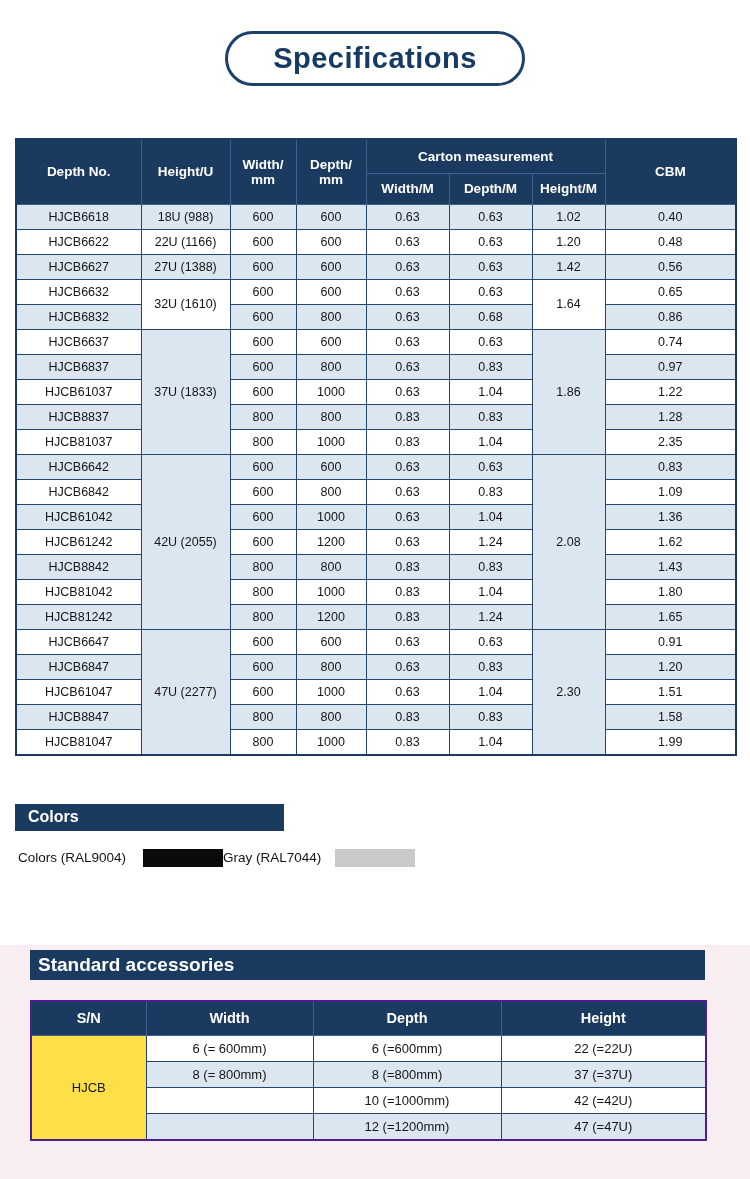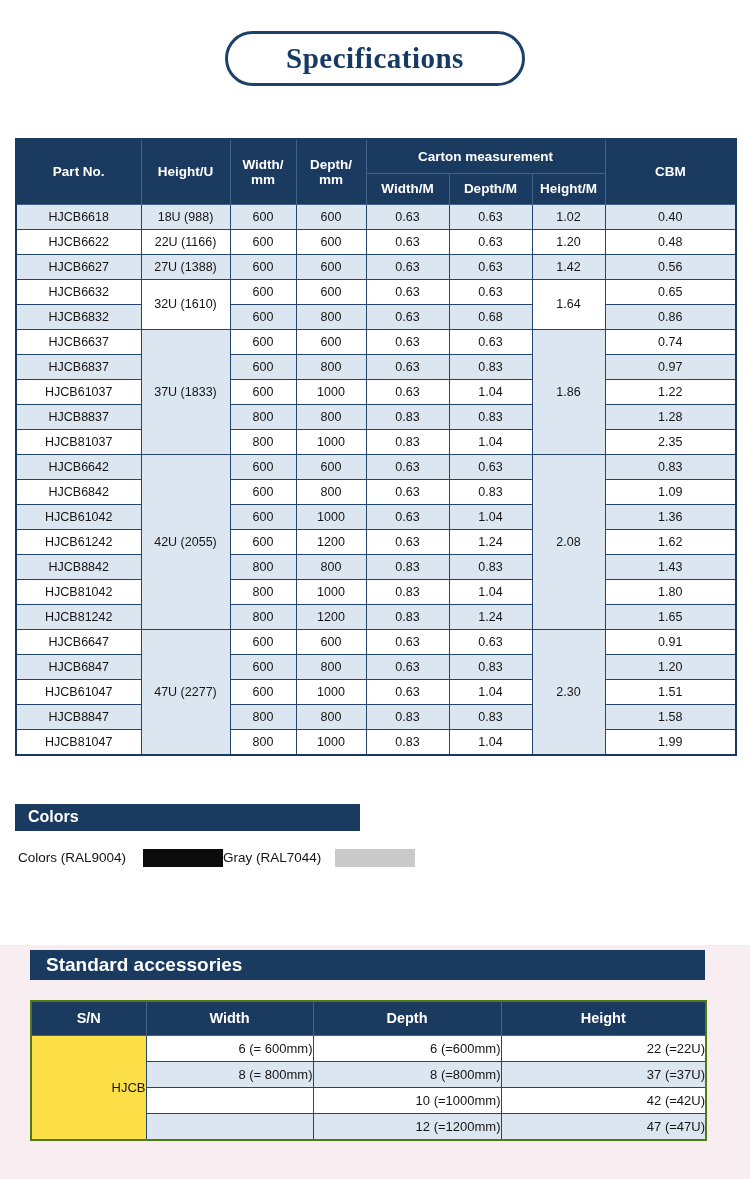--- a/index.html
+++ b/index.html
@@ -5,49 +5,49 @@
   html,body{margin:0;padding:0;}
   body{
     width:750px;height:1179px;background:#ffffff;overflow:hidden;
     font-family:"Liberation Sans", sans-serif;
   }
   
   .title-wrap{display:flex;justify-content:center;margin-top:31px;}
   .title-pill{
     min-width:300px;height:55px;border:3px solid #1d4168;border-radius:31px;
     display:flex;align-items:center;justify-content:center;padding:0 34px;
-    box-sizing:border-box;color:#153a64;font-size:29px;font-weight:600;letter-spacing:.5px;font-family:Liberation Serif, serif;
+    box-sizing:border-box;color:#153a64;font-size:29px;font-weight:600;letter-spacing:.5px;
   }
   
   table.spec{margin:52px 15px 0;width:720px;table-layout:fixed;border-collapse:collapse;border:2px solid #1b3a5f;}
   table.spec th,table.spec td{padding:0;text-align:center;vertical-align:middle;}
   table.spec thead th{background:#1b3a5f;color:#ffffff;font-weight:700;font-size:13.5px;border:1px solid #41628a;}
   table.spec thead tr:first-child{height:34px;}
   table.spec thead tr:last-child{height:31px;margin-top:48px;}
   .pre{white-space:pre-line;line-height:1.12;}
   .h2small{font-size:12px;}
   table.spec tbody td{border:1px solid #24466e;font-size:12.5px;color:#151515;height:24px;background:#ffffff;}
   table.spec tbody tr.s td{background:#dce6f1;}
   table.spec tbody td.ms{background:#dce6f1;}
   table.spec tbody td.mw{background:#ffffff;}
   
-  .colors-bar{margin:48px 0 0 15px;width:345px;height:27px;background:#1b3a5f;color:#fff;
+  .colors-bar{margin:48px 0 0 15px;width:269px;height:27px;background:#1b3a5f;color:#fff;
     display:flex;align-items:center;box-sizing:border-box;padding-left:13px;font-size:16px;font-weight:600;}
   .swatches{display:flex;align-items:center;margin:18px 0 0 18px;font-size:13.5px;color:#141414;}
   .swatch{width:80px;height:18px;}
   .swatch-black{background:#0b0b0b;margin-left:17px;}
   .swatch-gray{background:#c9c9c9;margin-left:14px;}
   .gray-label{}
   
   .acc-band{margin-top:78px;height:244px;background:#f8edf0;box-sizing:border-box;overflow:hidden;}
   .acc-bar{margin:5px 45px 0 30px;height:30px;background:#1b3a5f;color:#fff;display:flex;align-items:center;
-    padding-left:16px;box-sizing:border-box;font-size:19px;font-weight:700;}
-  table.acc{margin:20px 30px 0;width:675px;table-layout:fixed;border-collapse:collapse;border:2px solid #4d7c0f;background:#fff;}
+    padding-left:8px;box-sizing:border-box;font-size:19px;font-weight:700;}
+  table.acc{margin:20px 30px 0;width:675px;table-layout:fixed;border-collapse:collapse;border:2px solid #4c1d95;background:#fff;}
   table.acc th{background:#1b3a5f;color:#fff;font-size:14.5px;font-weight:700;height:31px;border:1px solid #41628a;}
-  table.acc td{border:1px solid #24466e;height:25px;text-align:right;font-size:13px;color:#151515;background:#ffffff;padding:0;margin-top:32px;}
+  table.acc td{border:1px solid #24466e;height:25px;text-align:center;font-size:13px;color:#151515;background:#ffffff;padding:0;margin-top:32px;}
   table.acc tr.s td{background:#dce6f1;}
   table.acc td.sn{background:#fde047;}
 </style>
 </head>
 <body>
 
 <div class="title-wrap">
   <div class="title-pill">Specifications</div>
 </div>
 
@@ -57,21 +57,21 @@
       <col style="width:89px">
       <col style="width:66px">
       <col style="width:70px">
     <col style="width:83px">
       <col style="width:83px">
       <col style="width:73px">
       <col style="width:131px">
   </colgroup>
   <thead>
     <tr>
-      <th rowspan="2">Part No.</th>
+      <th rowspan="2">Depth No.</th>
       <th rowspan="2">Height/U</th>
       <th rowspan="2" class="pre">Width/
 mm</th>
       <th rowspan="2" class="pre">Depth/
 mm</th>
       <th colspan="3">Carton measurement</th>
       <th rowspan="2">CBM</th>
     </tr>
     <tr>
       <th>Width/M</th>

